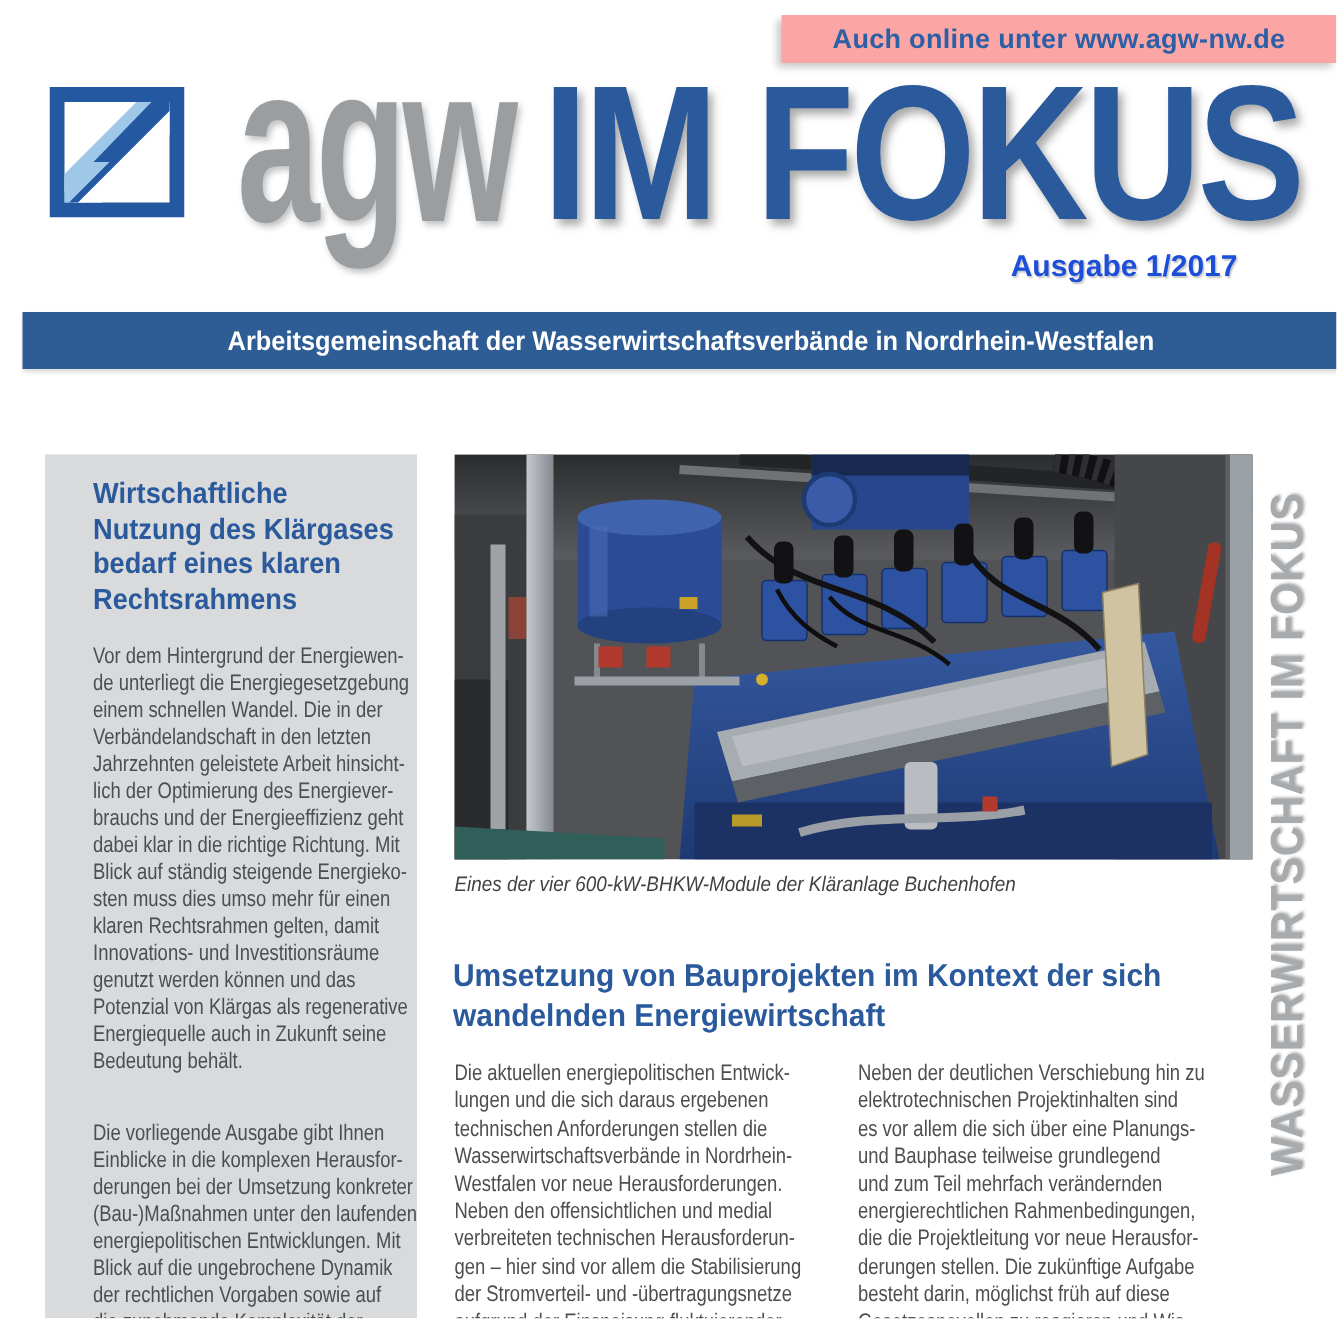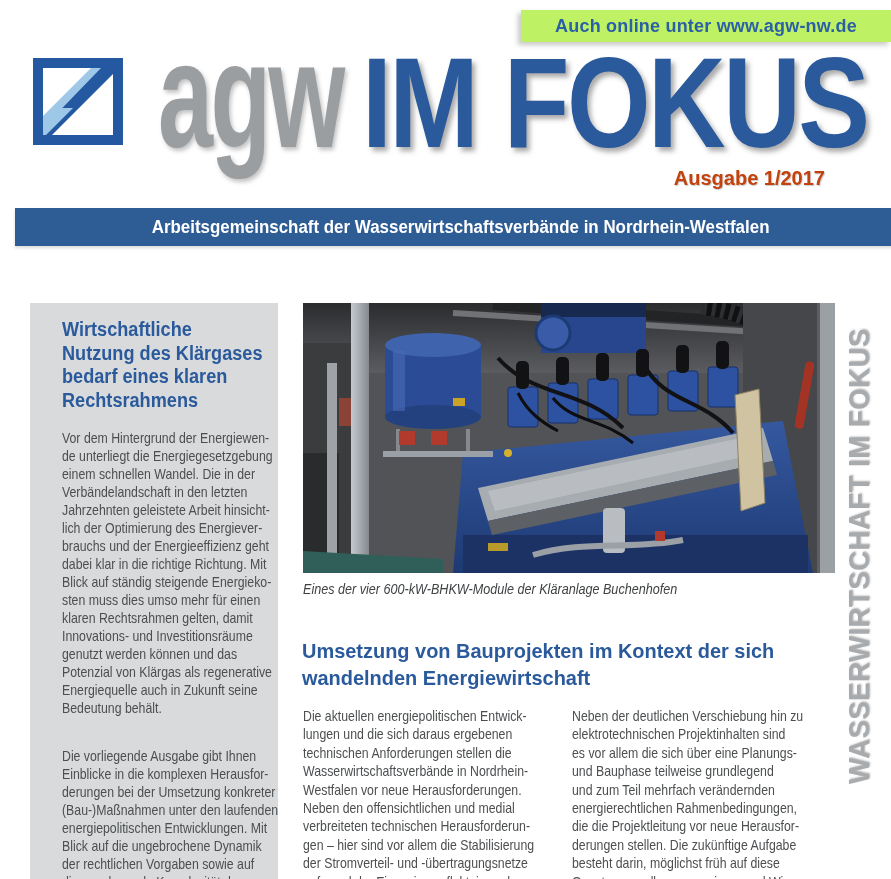--- a/index.html
+++ b/index.html
@@ -4,21 +4,21 @@
 <style>
   html,body { margin:0; padding:0; background:#fff; }
   .page {
     position:relative; width:891px; height:879px; background:#ffffff;
     overflow:hidden; font-family:"Liberation Sans", sans-serif;
   }
 
   
   .online-banner {
     position:absolute; left:521px; top:10px; width:370px; height:32px;
-    background:#bef264; box-shadow:-3px 3px 5px rgba(0,0,0,0.22);
+    background:#fca5a5; box-shadow:-3px 3px 5px rgba(0,0,0,0.22);
     display:flex; align-items:center; justify-content:center;
   }
   .online-banner-text { color:#2b5fa6; font-weight:bold; font-size:18px; letter-spacing:0.2px; }
 
   
   .logo-icon { position:absolute; left:33px; top:58px; }
   .logo-text {
     position:absolute; left:158px; top:20px; font-size:150px; font-weight:bold;
     color:#9b9ea1; line-height:1; letter-spacing:-4px;
     transform:scaleX(0.66); transform-origin:0 0;
@@ -26,21 +26,21 @@
   }
   .masthead-title {
     position:absolute; left:362px; top:39px; font-size:128px; font-weight:bold;
     color:#2a5a9c; line-height:1; letter-spacing:-3px;
     transform:scaleX(0.84); transform-origin:0 0;
     text-shadow:4px 4px 6px rgba(100,100,100,0.55);
     white-space:nowrap;
   }
   .issue {
     position:absolute; right:66px; top:167px; font-size:20px; font-weight:bold;
-    color:#c2410c; text-shadow:1px 1px 1px rgba(150,150,150,0.5);
+    color:#1d4ed8; text-shadow:1px 1px 1px rgba(150,150,150,0.5);
   }
   .tagline-bar {
     position:absolute; left:0; top:208px; width:891px; height:38px; background:#2e5c94;
     display:flex; align-items:center; justify-content:center;
     box-shadow:0 2px 3px rgba(0,0,0,0.15);
     margin-left:15px;
   }
   .tagline-text { color:#ffffff; font-weight:bold; font-size:18px; white-space:nowrap;
     transform:scaleX(0.94); }
 

